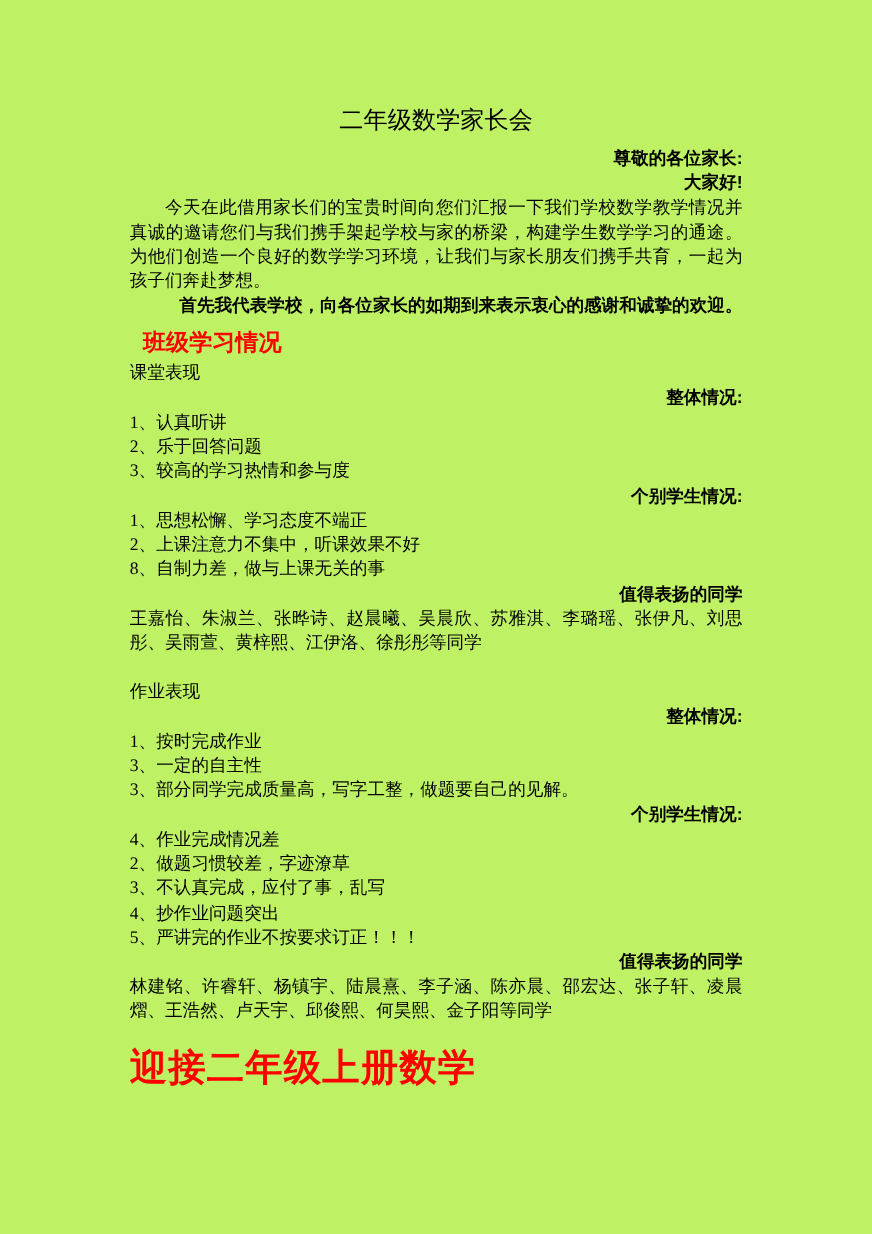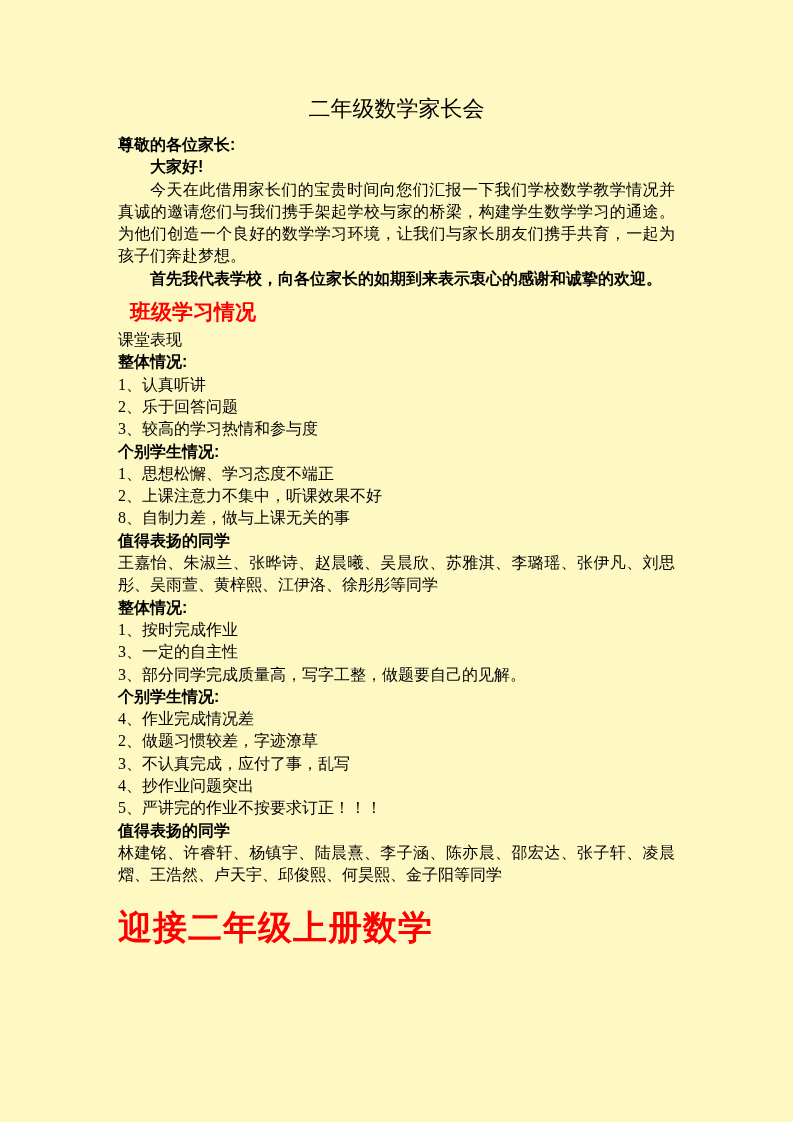--- a/index.html
+++ b/index.html
@@ -1,38 +1,38 @@
 <!DOCTYPE html>
 <html><head>
 <meta charset="utf-8">
 <style>
   html, body { margin:0; padding:0; background:#ffffff; }
   .page {
     position: relative;
     width: 793px;
     height: 1122px;
     margin: 0 auto;
-    background: #fef9c3;
+    background: #bef264;
     color: #000000;
     font-family: "Liberation Serif", serif;
     font-size: 16px;
     line-height: 22.3px;
     box-sizing: border-box;
     padding: 94px 118px 0 118px;
     overflow: hidden;
   }
   p, h1, h2 { margin: 0; padding: 0; }
   .doc-title {
     font-size: 22px;
     font-weight: 400;
     text-align: center;
     line-height: 30px;
     margin-bottom: 10px;
   }
-  .hei { font-family: "Liberation Sans", sans-serif; font-weight: 700; }
+  .hei { font-family: "Liberation Sans", sans-serif; font-weight: 700; text-align: right; }
   .indent { text-indent: 2em; }
   .jp { text-align: justify; }
   .section-heading {
     color: #FF0000;
     font-size: 21px;
     line-height: 25px;
     margin: 9px 0 5px 12px;
     font-family: "Liberation Sans", sans-serif;
     font-weight: 700;
   }
@@ -70,20 +70,21 @@
     <p class="line">3、较高的学习热情和参与度</p>
     <p class="line hei">个别学生情况:</p>
     <p class="line">1、思想松懈、学习态度不端正</p>
     <p class="line">2、上课注意力不集中，听课效果不好</p>
     <p class="line">8、自制力差，做与上课无关的事</p>
     <p class="line hei">值得表扬的同学</p>
     <p class="line jp">王嘉怡、朱淑兰、张晔诗、赵晨曦、吴晨欣、苏雅淇、李璐瑶、张伊凡、刘思彤、吴雨萱、黄梓熙、江伊洛、徐彤彤等同学</p>
   </div>
 
   <div>
+    <p class="line block-gap">作业表现</p>
     <p class="line hei">整体情况:</p>
     <p class="line">1、按时完成作业</p>
     <p class="line">3、一定的自主性</p>
     <p class="line">3、部分同学完成质量高，写字工整，做题要自己的见解。</p>
     <p class="line hei">个别学生情况:</p>
     <p class="line">4、作业完成情况差</p>
     <p class="line">2、做题习惯较差，字迹潦草</p>
     <p class="line">3、不认真完成，应付了事，乱写</p>
     <p class="line">4、抄作业问题突出</p>
     <p class="line">5、严讲完的作业不按要求订正！！！</p>

